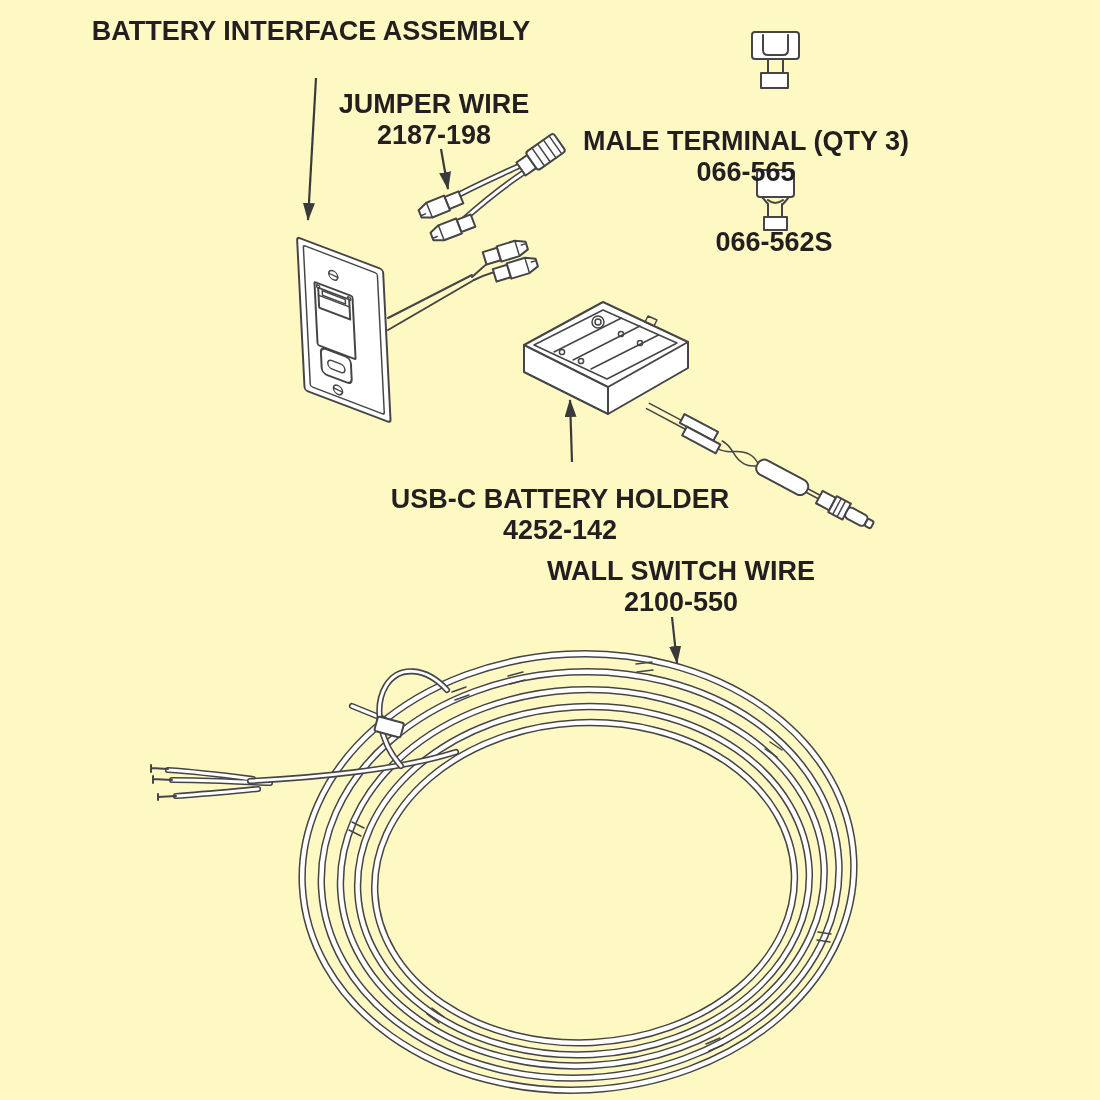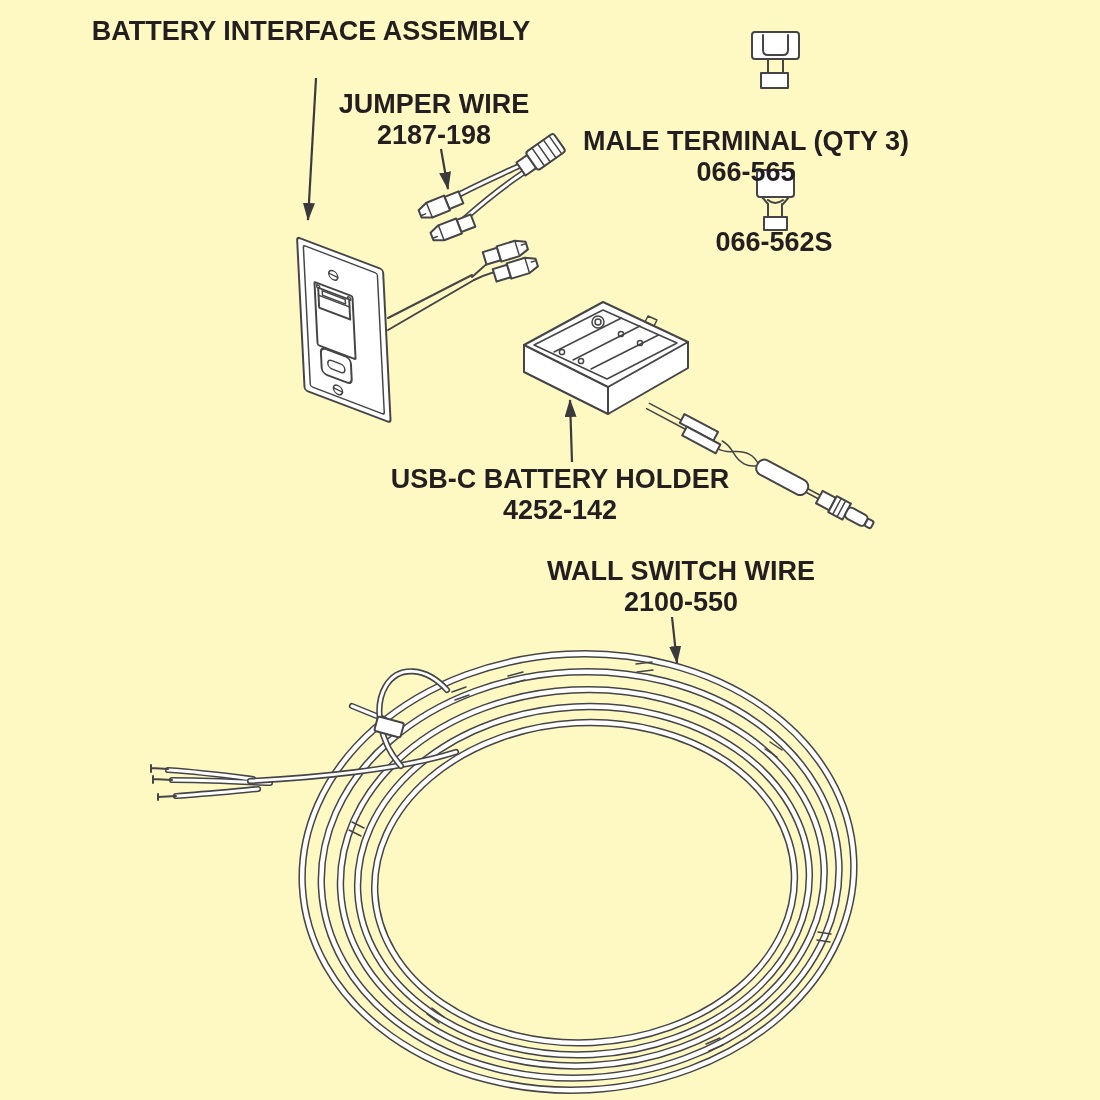--- a/index.html
+++ b/index.html
@@ -216,21 +216,21 @@
 
   <div class="part-label" style="left:746px;top:94px;margin-top:32px;">
     <span>MALE TERMINAL (QTY 3)</span>
     <span class="pn">066-565</span>
   </div>
 
   <div class="part-label" style="left:774px;top:227px;">
     <span class="pn">066-562S</span>
   </div>
 
-  <div class="part-label" style="left:560px;top:464px;">
+  <div class="part-label" style="left:560px;top:484px;">
     <span>USB-C BATTERY HOLDER</span>
     <span class="pn">4252-142</span>
   </div>
 
   <div class="part-label" style="left:681px;top:556px;">
     <span>WALL SWITCH WIRE</span>
     <span class="pn">2100-550</span>
   </div>
 
 </div>

